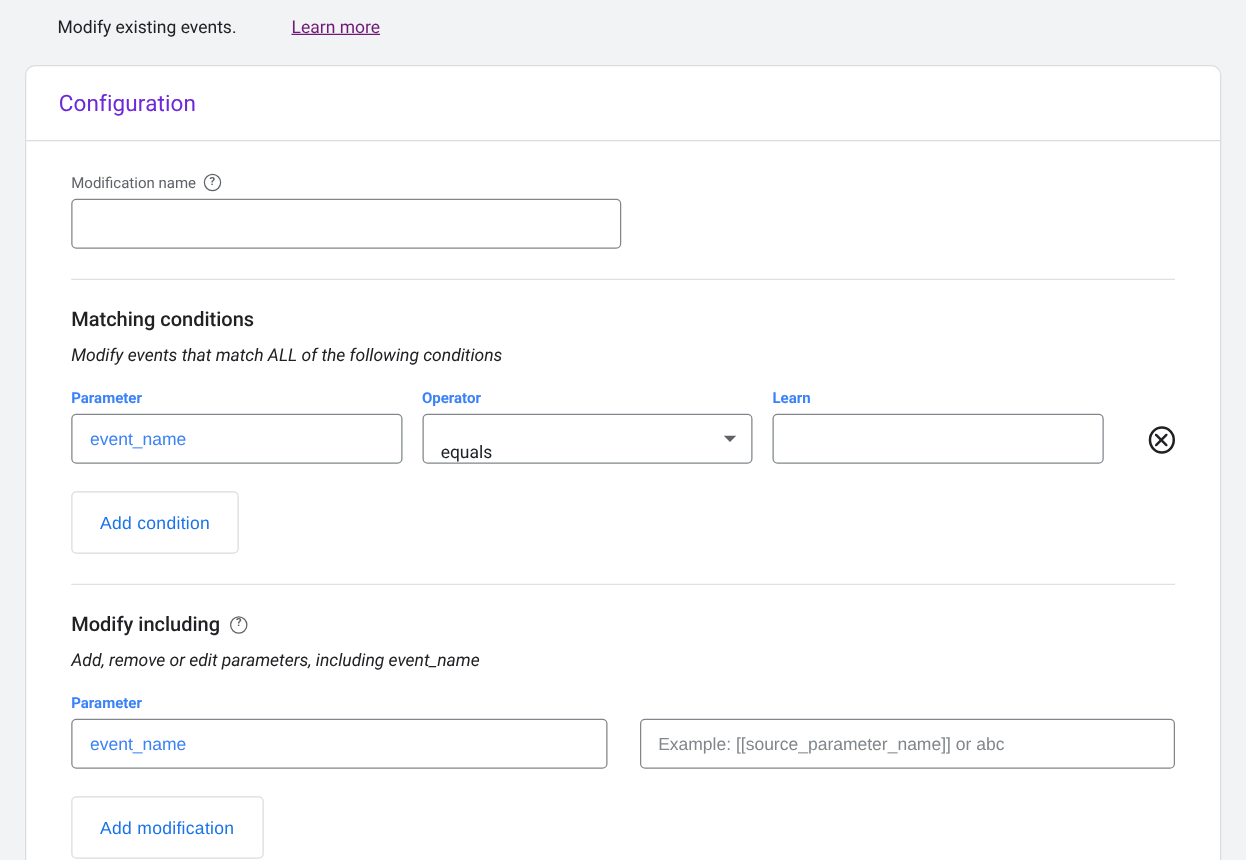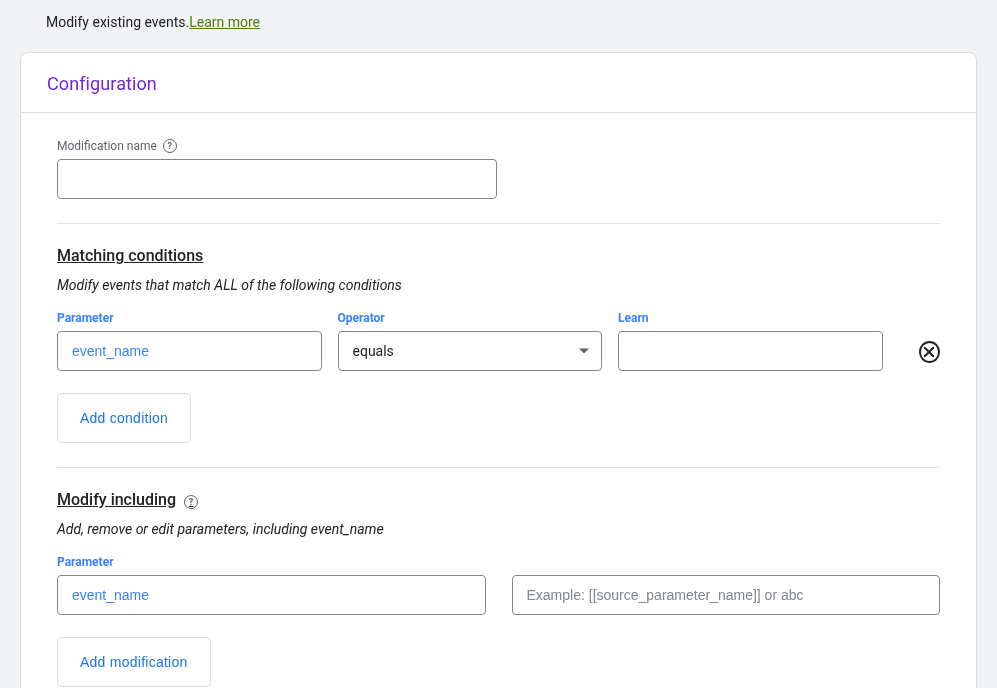--- a/index.html
+++ b/index.html
@@ -11,22 +11,23 @@
     padding: 14px 20px 20px;
     color: #202124;
     font-size: 14px;
   }
   .intro {
     font-size: 14px;
     color: #202124;
     margin: 0 0 22px 26px;
   }
   .intro a {
-    color: #4d7c0f;
+    color: #701a75;
     text-decoration: underline;
+    margin-left: 44px;
   }
   .card {
     background: #fff;
     border: 1px solid #dadce0;
     border-radius: 8px;
     margin-top: 6px;
   }
   .card-header {
     padding: 20px 26px 18px;
     border-bottom: 1px solid #dadce0;
@@ -82,23 +83,22 @@
     background: #e0e0e0;
     margin: 24px 0 22px;
   }
 
   .section-title {
     font-size: 16px;
     font-weight: 500;
     color: #202124;
     margin-bottom: 12px;
     display: flex;
-    align-items: flex-end;
+    align-items: center;
     gap: 8px;
-    text-decoration: underline;
   }
   .section-desc {
     font-size: 14px;
     color: #202124;
     margin-bottom: 18px;
     font-style: italic;
   }
 
   .cond-grid {
     display: flex;
@@ -113,21 +113,21 @@
     margin-bottom: 6px;
     font-weight: bold;
   }
 
   .select {
     position: relative;
     height: 40px;
     border: 1px solid #80868b;
     border-radius: 4px;
     display: flex;
-    align-items: center;
+    align-items: flex-end;
     padding: 0 14px;
     cursor: pointer;
     user-select: none;
   }
   .select .caret {
     position: absolute;
     right: 12px;
     top: 50%;
     transform: translateY(-50%);
     width: 0; height: 0;

